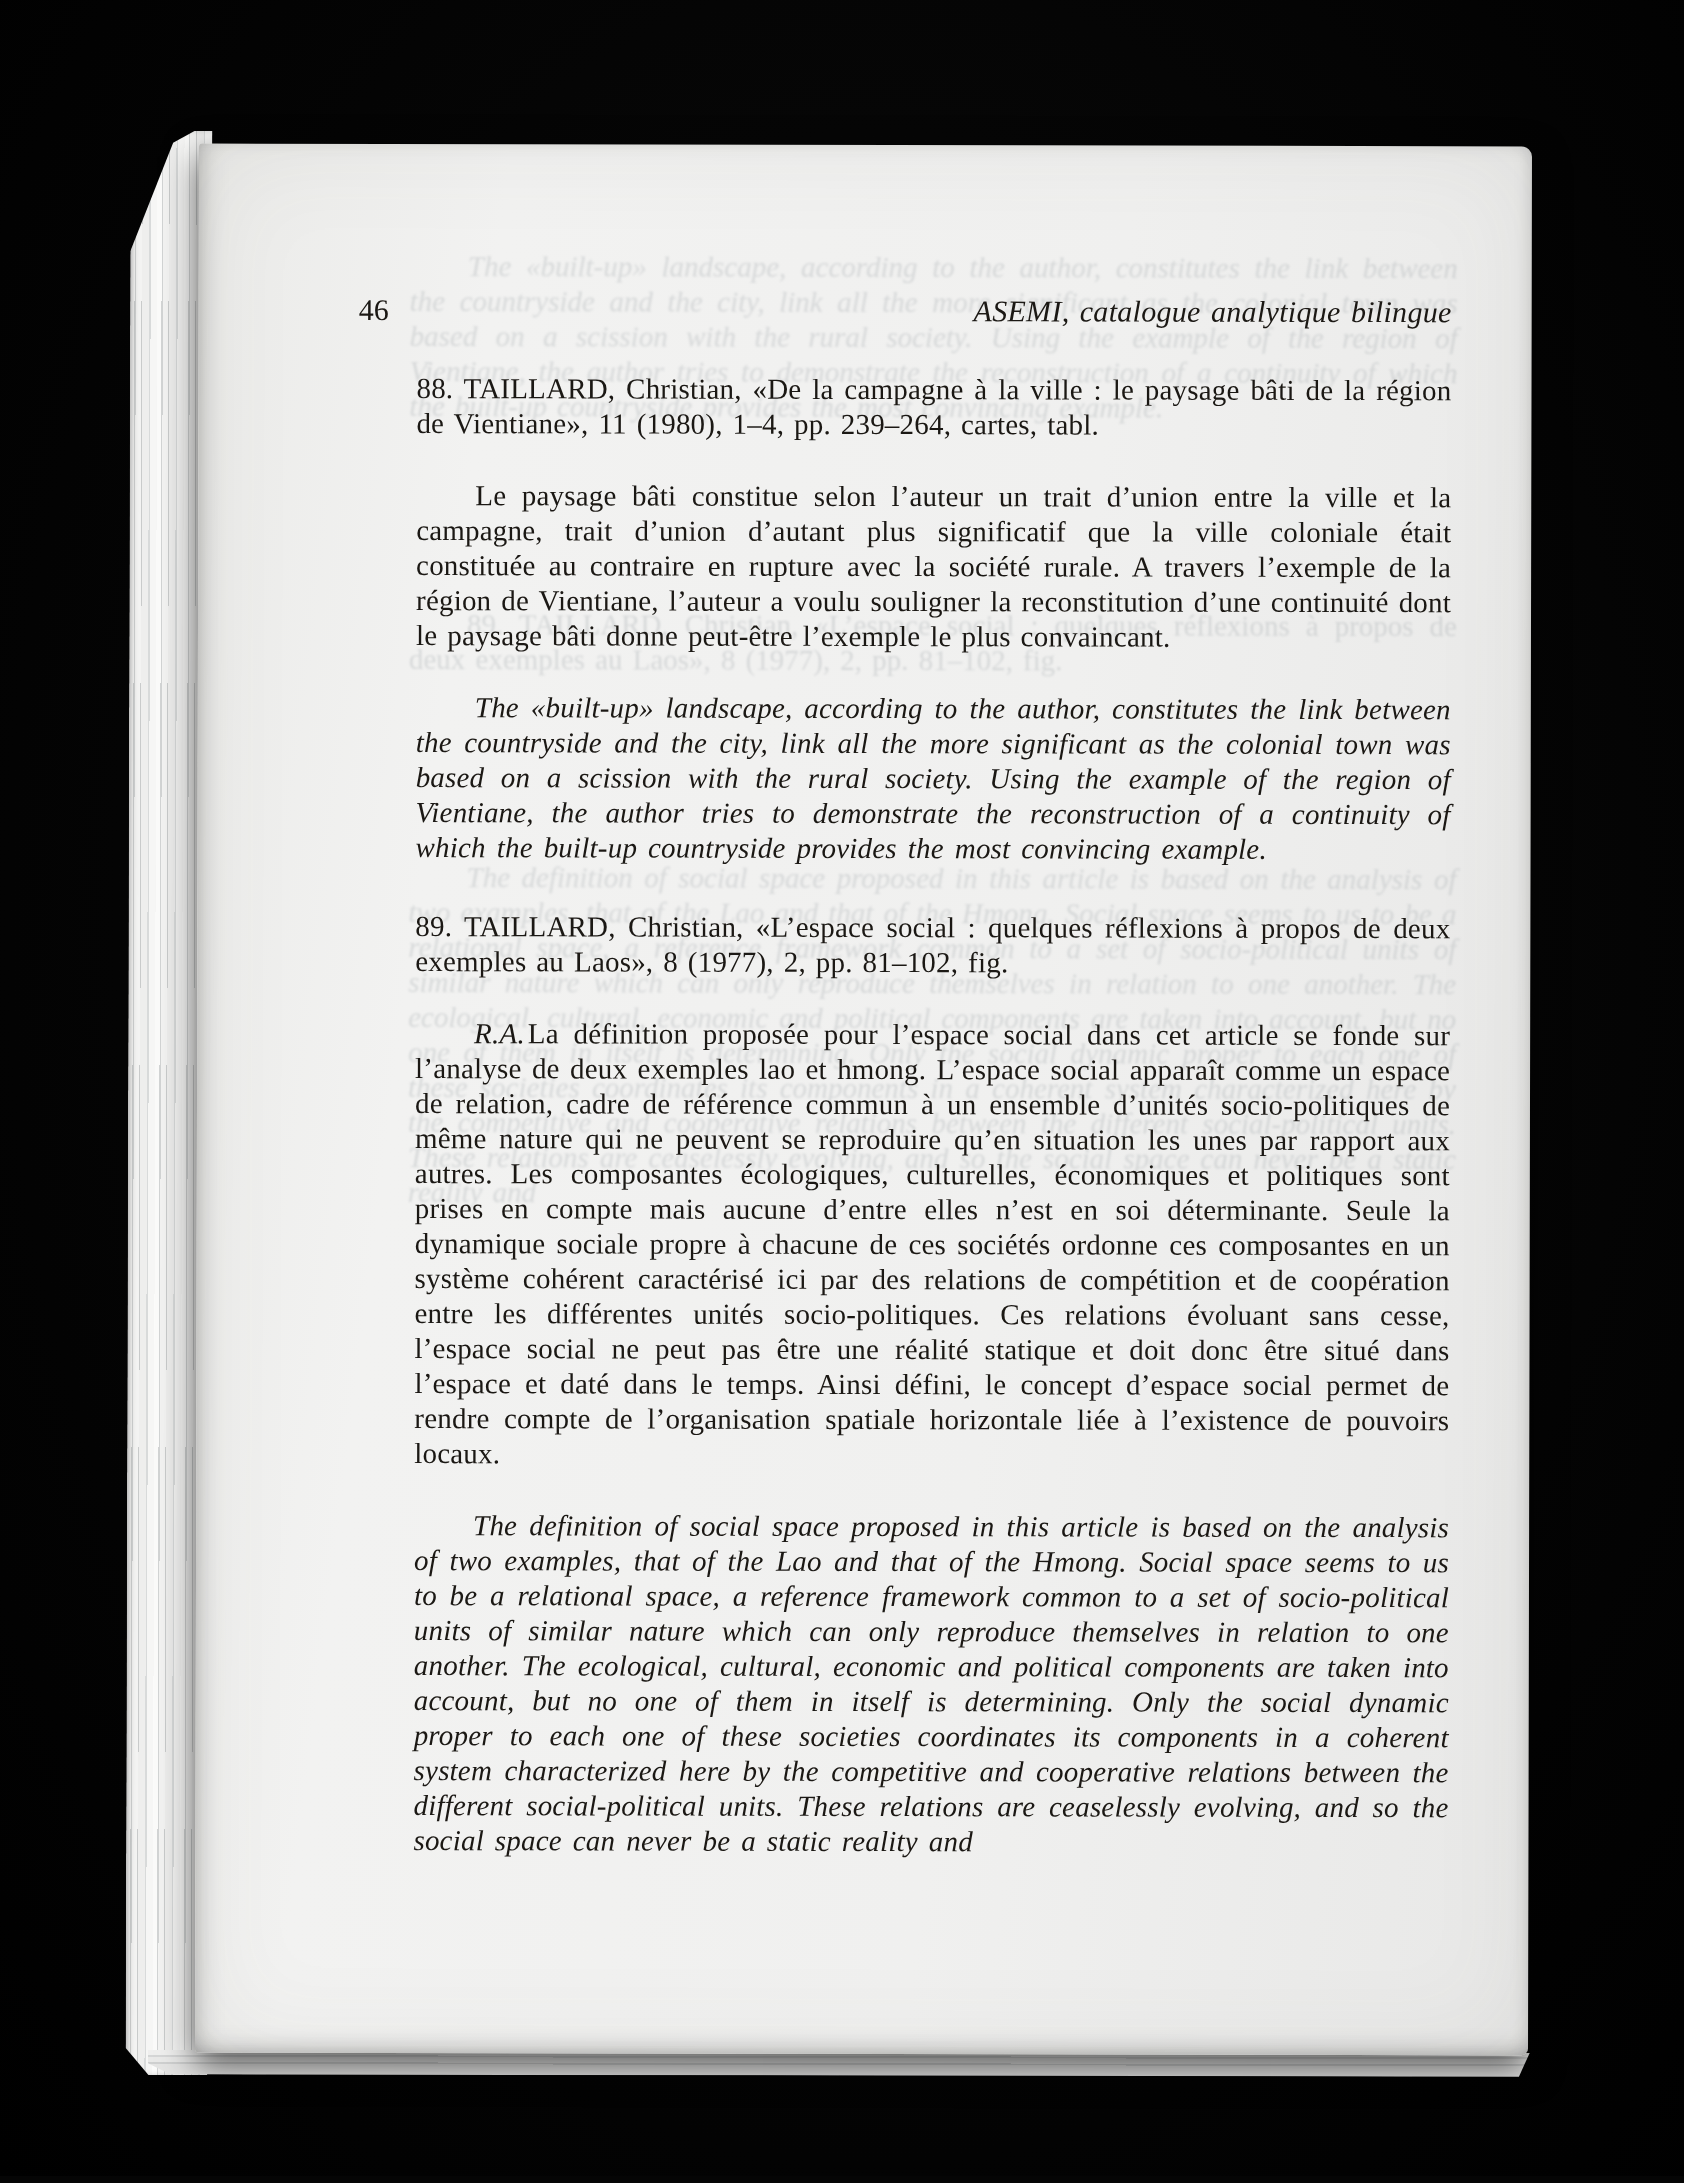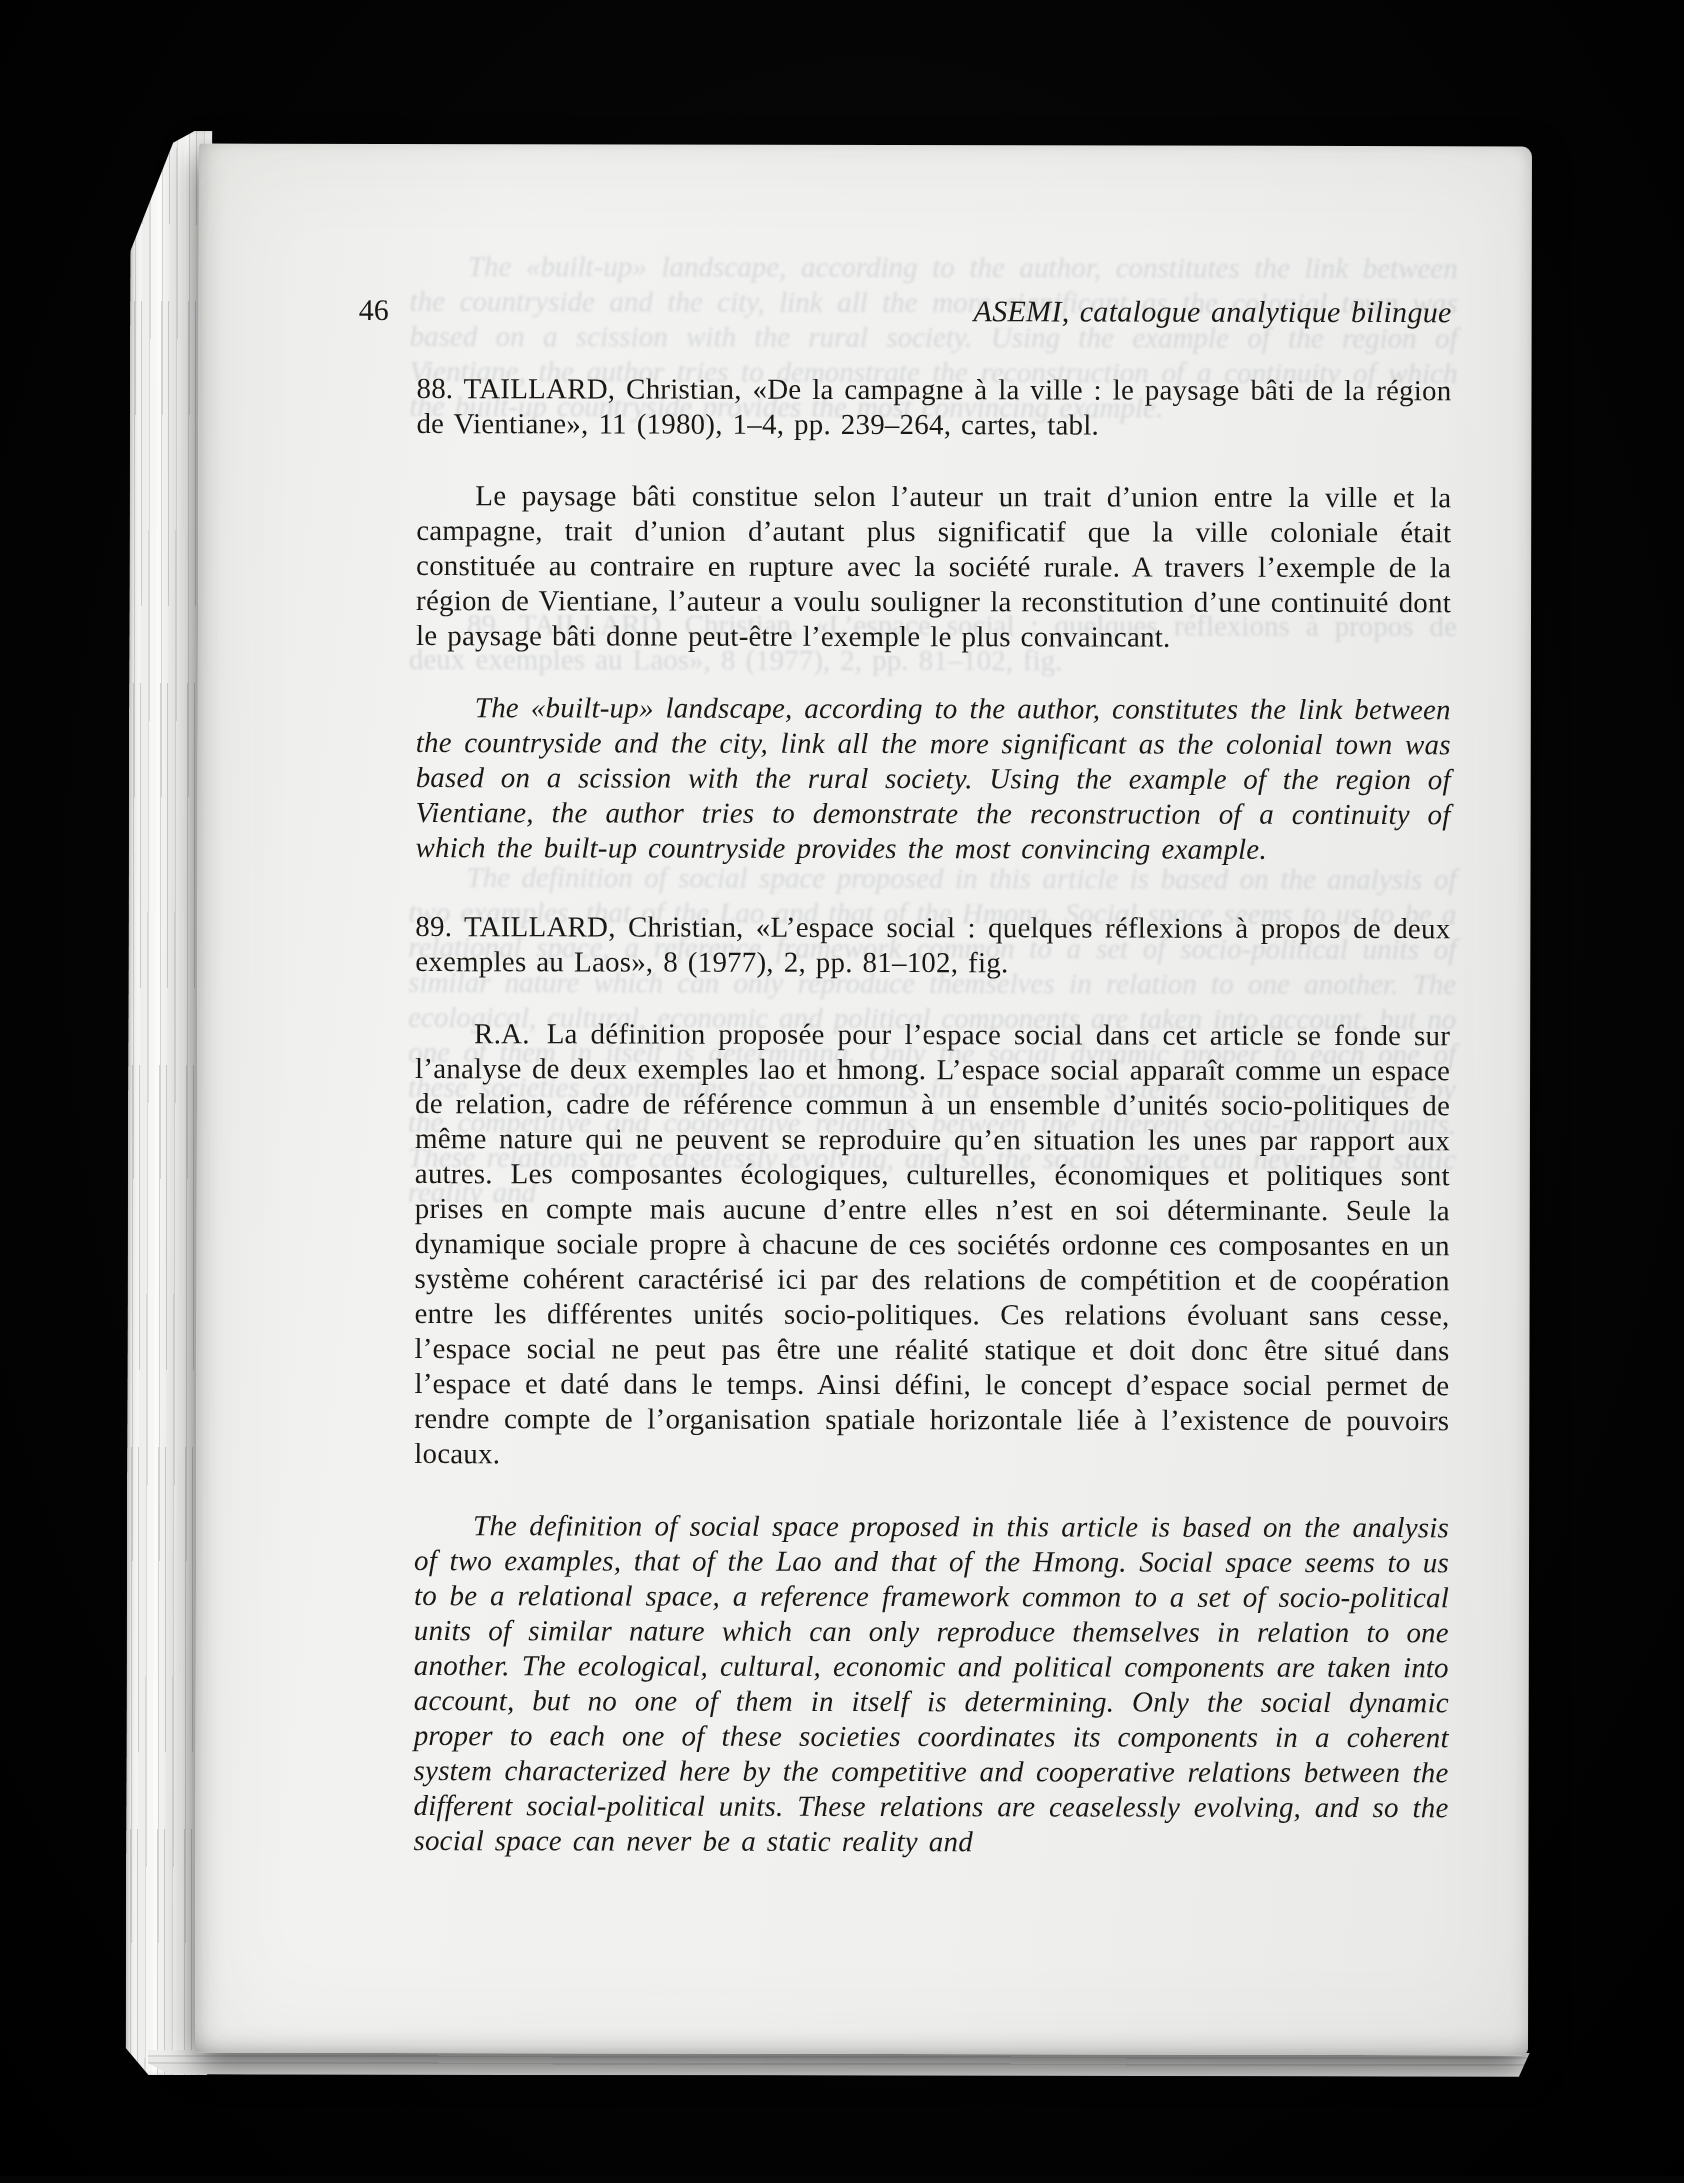--- a/index.html
+++ b/index.html
@@ -78,21 +78,21 @@
     display:flex;justify-content:space-between;align-items:baseline;
     margin-left:-58px;width:calc(100% + 58px);
     padding-top:148px;
     font-size:30px;
   }
   .pagenum{font-style:normal;}
   .running-title{font-style:italic;letter-spacing:0.3px;}
   .entry-heading{margin:44px 0 37px;text-indent:0;}
   .para{margin:0 0 37px;text-indent:59px;hyphens:auto;}
   .para.en{font-style:italic;word-spacing:.12em;}
-  .ra-label{margin-right:17px;}
+  .ra-label{font-style:italic;margin-right:3px;}
 </style>
 </head>
 <body>
 
 <div class="stage">
 
   <div class="stack-left"></div>
   <div class="stack-bottom"></div>
 
   <div class="page">

